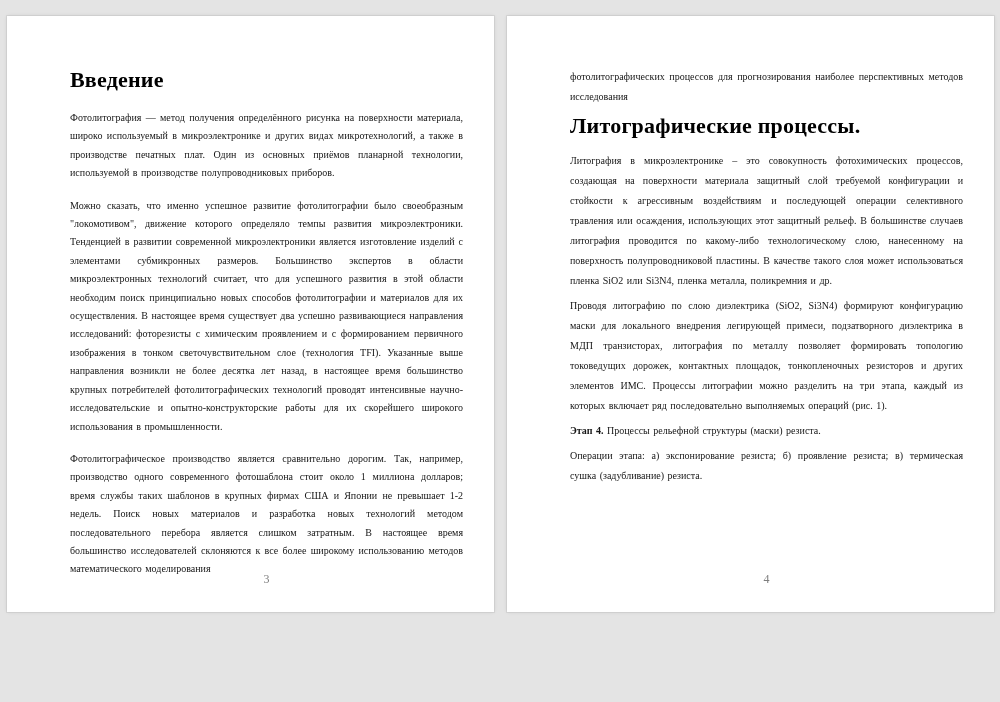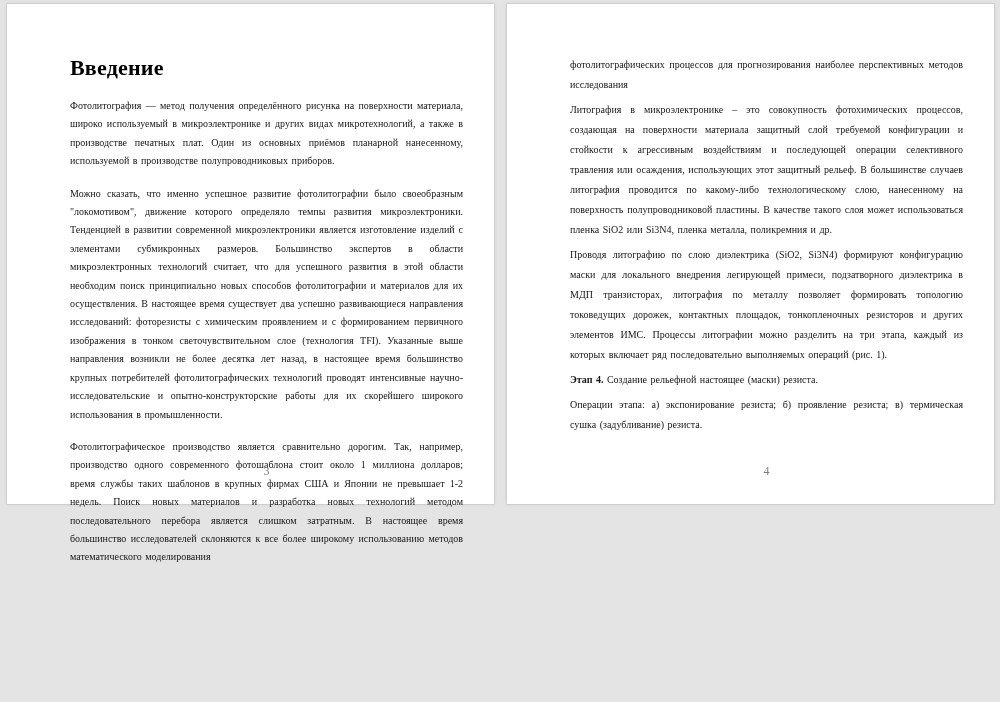--- a/index.html
+++ b/index.html
@@ -12,23 +12,23 @@
     font-family: "Liberation Serif", "DejaVu Serif", serif;
   }
   .canvas {
     position: relative;
     width: 1000px;
     height: 702px;
     background: #e4e4e4;
   }
   .page {
     position: absolute;
-    top: 4px;
+    top: 16px;
     width: 487px;
-    height: 500px;
+    height: 596px;
     background: #ffffff;
     box-shadow: 0 0 0 1px rgba(0,0,0,0.05), 0 0 4px rgba(0,0,0,0.10);
     box-sizing: border-box;
     padding: 51px 31px 0 63px;
   }
   .page-left  { left: 7px; }
   .page-right { left: 507px; }
 
   .doc-h1 {
     font-size: 22px;
@@ -69,28 +69,29 @@
     color: #7d7d7d;
   }
 </style>
 </head>
 <body>
 
 <div class="canvas">
 
   <div class="page page-left">
     <h1 class="doc-h1">Введение</h1>
-    <p class="para">Фотолитография — метод получения определённого рисунка на поверхности материала, широко используемый в микроэлектронике и других видах микротехнологий, а также в производстве печатных плат. Один из основных приёмов планарной нанесенному, используемой в производстве полупроводниковых приборов.</p>
+    <p class="para">Фотолитография — метод получения определённого рисунка на поверхности материала, широко используемый в микроэлектронике и других видах микротехнологий, а также в производстве печатных плат. Один из основных приёмов планарной технологии, используемой в производстве полупроводниковых приборов.</p>
     <p class="para">Можно сказать, что именно успешное развитие фотолитографии было своеобразным "локомотивом", движение которого определяло темпы развития микроэлектроники. Тенденцией в развитии современной микроэлектроники является изготовление изделий с элементами субмикронных размеров. Большинство экспертов в области микроэлектронных технологий считает, что для успешного развития в этой области необходим поиск принципиально новых способов фотолитографии и материалов для их осуществления. В настоящее время существует два успешно развивающиеся направления исследований: фоторезисты с химическим проявлением и с формированием первичного изображения в тонком светочувствительном слое (технология TFI). Указанные выше направления возникли не более десятка лет назад, в настоящее время большинство крупных потребителей фотолитографических технологий проводят интенсивные научно-исследовательские и опытно-конструкторские работы для их скорейшего широкого использования в промышленности.</p>
     <p class="para">Фотолитографическое производство является сравнительно дорогим. Так, например, производство одного современного фотошаблона стоит около 1 миллиона долларов; время службы таких шаблонов в крупных фирмах США и Японии не превышает 1-2 недель. Поиск новых материалов и разработка новых технологий методом последовательного перебора является слишком затратным. В настоящее время большинство исследователей склоняются к все более широкому использованию методов математического моделирования</p>
     <div class="page-number">3</div>
   </div>
 
   <div class="page page-right">
     <p class="para">фотолитографических процессов для прогнозирования наиболее перспективных методов исследования</p>
+    <h1 class="doc-h1">Литографические процессы.</h1>
     <p class="para">Литография в микроэлектронике – это совокупность фотохимических процессов, создающая на поверхности материала защитный слой требуемой конфигурации и стойкости к агрессивным воздействиям и последующей операции селективного травления или осаждения, использующих этот защитный рельеф. В большинстве случаев литография проводится по какому-либо технологическому слою, нанесенному на поверхность полупроводниковой пластины. В качестве такого слоя может использоваться пленка SiO2 или Si3N4, пленка металла, поликремния и др.</p>
     <p class="para">Проводя литографию по слою диэлектрика (SiO2, Si3N4) формируют конфигурацию маски для локального внедрения легирующей примеси, подзатворного диэлектрика в МДП транзисторах, литография по металлу позволяет формировать топологию токоведущих дорожек, контактных площадок, тонкопленочных резисторов и других элементов ИМС. Процессы литографии можно разделить на три этапа, каждый из которых включает ряд последовательно выполняемых операций (рис. 1).</p>
-    <p class="para"><b>Этап 4.</b><span> Создание рельефной настоящее (маски) резиста.</span></p>
+    <p class="para"><b>Этап 4.</b><span> Процессы рельефной структуры (маски) резиста.</span></p>
     <p class="para">Операции этапа: а) экспонирование резиста; б) проявление резиста; в) термическая сушка (задубливание) резиста.</p>
     <div class="page-number">4</div>
   </div>
 
 </div>
 
 </body></html>

